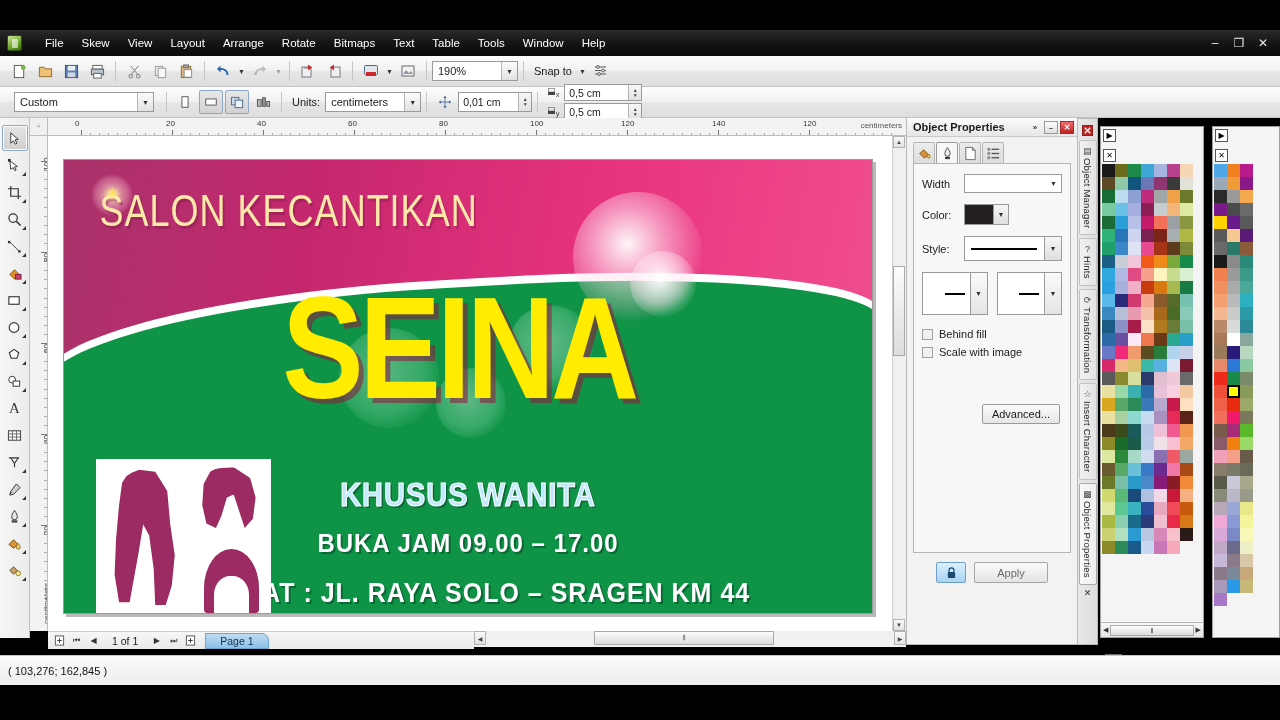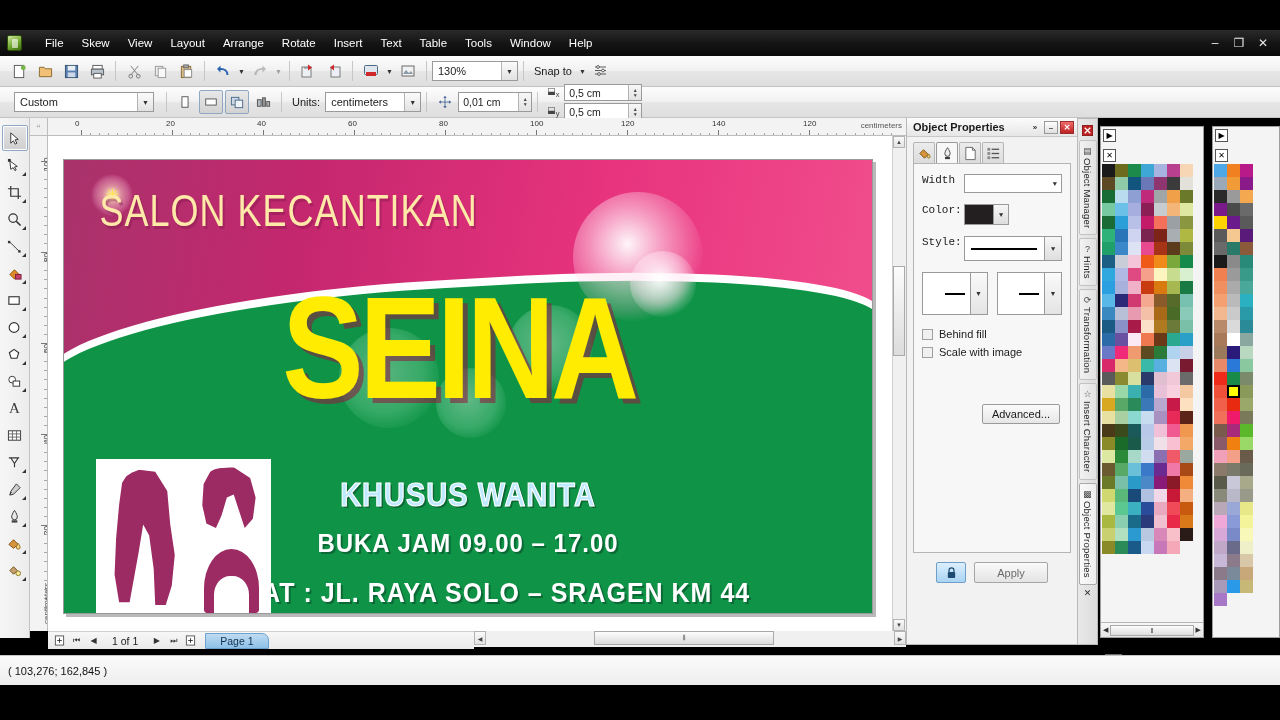--- a/index.html
+++ b/index.html
@@ -272,21 +272,21 @@
     background:linear-gradient(180deg,#ececec,#dcdcdc);
     display:flex;align-items:center;justify-content:center;
     border-radius:2px 2px 0 0;
   }
   .dtab.act{ background:#f7f7f7; border-color:#9a9a9a; }
 
   .dbody{
     margin:0 6px; height:390px; background:#f7f7f7; border:1px solid #b5b5b5;
     padding:10px 8px 0 8px; position:relative;
   }
-  .frow{ display:flex; align-items:flex-start; margin-bottom:11px;font-family:Liberation Mono, monospace; }
+  .frow{ display:flex; align-items:center; margin-bottom:11px; }
   .flab{ width:42px; font-size:11px; color:#1a1a1a; }
   .fcombo{
     flex:1; height:19px; border:1px solid #9a9a9a; background:#fff; position:relative;
     display:flex; align-items:center; padding-left:4px; font-size:11px;
   }
   .fcombo .ar{ position:absolute; right:4px; top:5px; font-size:7px; color:#333; }
   .colorbox{ display:flex; border:1px solid #9a9a9a; }
   .colorbox .sw{ width:28px;height:19px; background:#231f20; }
   .colorbox .dd{ width:15px;height:19px; background:linear-gradient(180deg,#f6f6f6,#dedede);
                  border-left:1px solid #9a9a9a; display:flex;align-items:center;justify-content:center;
@@ -399,21 +399,21 @@
         <div class="sq"></div>
       </div>
 
     <div class="menubar">
         <div class="mi">File</div>
         <div class="mi">Skew</div>
         <div class="mi">View</div>
         <div class="mi">Layout</div>
         <div class="mi">Arrange</div>
         <div class="mi">Rotate</div>
-        <div class="mi">Insert</div>
+        <div class="mi">Bitmaps</div>
         <div class="mi">Text</div>
         <div class="mi">Table</div>
         <div class="mi">Tools</div>
         <div class="mi">Window</div>
         <div class="mi">Help</div>
       </div>
 
     <div class="wbtns">
       <div class="wbtn">–</div>
       <div class="wbtn">❐</div>
@@ -507,21 +507,21 @@
     </div>
     <div class="dd-arrow">▼</div>
     <div class="tbtn">
       <svg width="16" height="16" viewBox="0 0 16 16">
           <rect x="2" y="3" width="12" height="10" fill="#f2f2f2" stroke="#6a6a6a"></rect>
           <path d="M3 11l3-4 3 3 2-2 2 3z" fill="#8a9aa8"></path>
         </svg>
     </div>
     <div class="sep"></div>
     <div class="combo" style="width:86px">
-      <span>130%</span>
+      <span>190%</span>
       <div class="cbtn">▼</div>
     </div>
     <div class="sep"></div>
     <div class="lbl">Snap to</div>
     <div class="dd-arrow">▼</div>
     <div class="tbtn">
       <svg width="16" height="16" viewBox="0 0 16 16">
           <path d="M2 4h11M2 7.5h11M2 11h11" stroke="#5a5a5a" stroke-width="1.2"></path>
           <circle cx="5" cy="4" r="1.4" fill="#fff" stroke="#5a5a5a"></circle>
           <circle cx="10" cy="7.5" r="1.4" fill="#fff" stroke="#5a5a5a"></circle>

